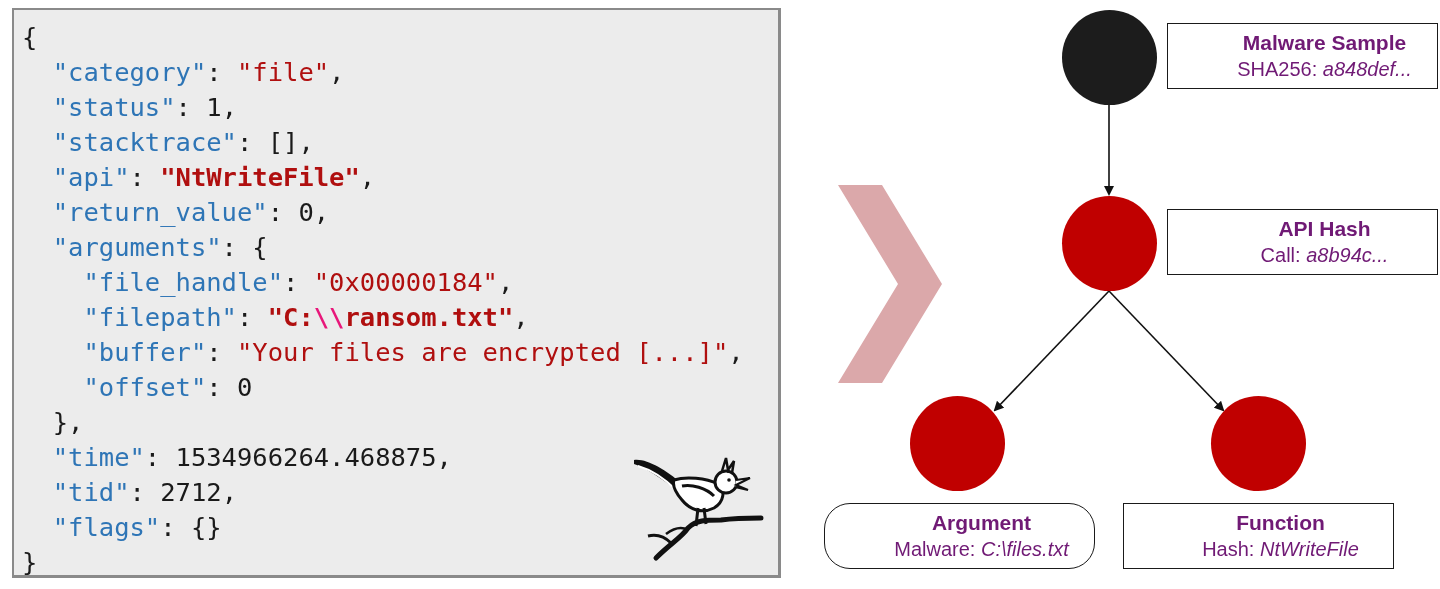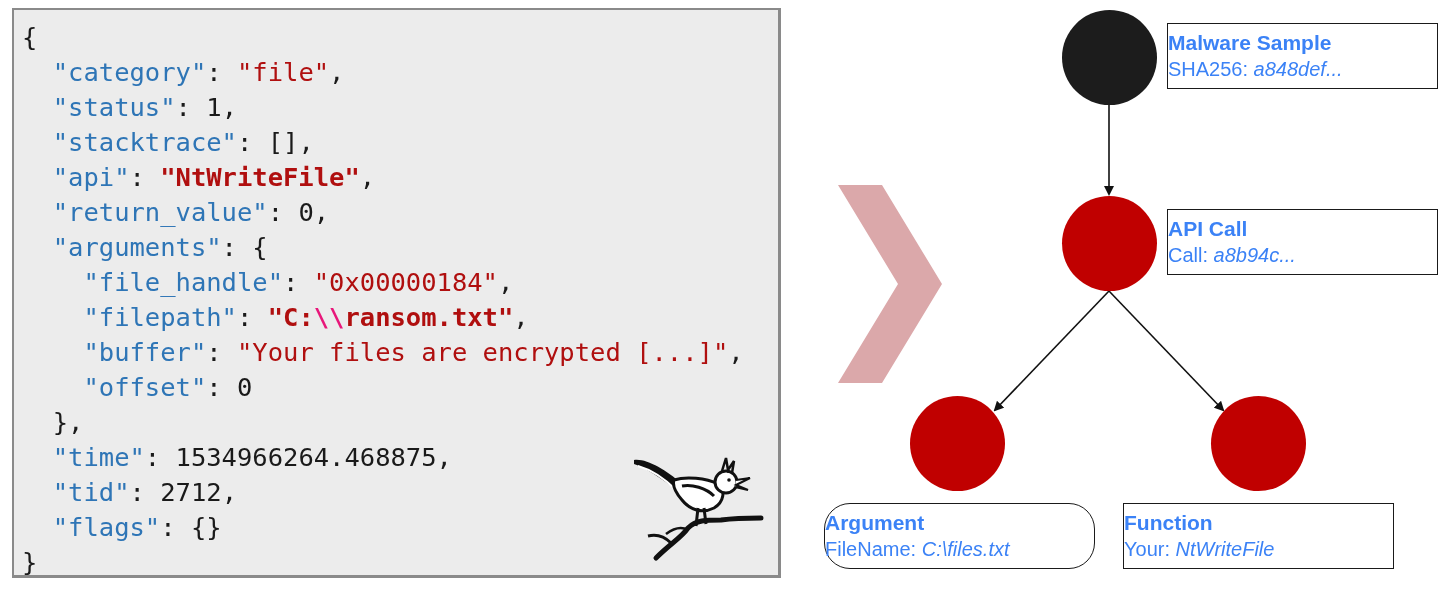--- a/index.html
+++ b/index.html
@@ -32,21 +32,21 @@
     
     .graph { position: absolute; left: 0; top: 0; width: 1440px; height: 589px; pointer-events: none; }
     .node { position: absolute; border-radius: 50%; }
     .node-black { background: #1c1c1c; left: 1062px; top: 10px; width: 95px; height: 95px; }
     .node-api { background: #c00000; left: 1062px; top: 196px; width: 95px; height: 95px; }
     .node-arg { background: #c00000; left: 910px; top: 396px; width: 95px; height: 95px; }
     .node-fn { background: #c00000; left: 1211px; top: 396px; width: 95px; height: 95px; }
 
     .label-box {
       position: absolute; background: #fff; border: 1.5px solid #1a1a1a; box-sizing: border-box;
-      text-align: left; font-family: "Liberation Sans", sans-serif; color: #3b82f6;
+      text-align: center; font-family: "Liberation Sans", sans-serif; color: #701a75; padding-left: 44px;
     }
     .label-title { font-weight: bold; font-size: 21px; line-height: 26px; padding-top: 6px; }
     .label-sub { font-size: 20px; line-height: 26px; }
     .label-sub i { }
     .box-malware { left: 1167px; top: 23px; width: 271px; height: 66px; }
     .box-api { left: 1167px; top: 209px; width: 271px; height: 66px; }
     .box-arg { left: 824px; top: 503px; width: 271px; height: 66px; border-radius: 26px; }
     .box-fn { left: 1123px; top: 503px; width: 271px; height: 66px; }
   </style>
 </head>
@@ -93,23 +93,23 @@
 <div class="node node-black"></div>
 <div class="node node-api"></div>
 <div class="node node-arg"></div>
 <div class="node node-fn"></div>
 
 <div class="label-box box-malware">
   <div class="label-title">Malware Sample</div>
   <div class="label-sub"><span>SHA256: </span><i>a848def...</i></div>
 </div>
 <div class="label-box box-api">
-  <div class="label-title">API Call</div>
+  <div class="label-title">API Hash</div>
   <div class="label-sub"><span>Call: </span><i>a8b94c...</i></div>
 </div>
 <div class="label-box box-arg">
   <div class="label-title">Argument</div>
-  <div class="label-sub"><span>FileName: </span><i>C:\files.txt</i></div>
+  <div class="label-sub"><span>Malware: </span><i>C:\files.txt</i></div>
 </div>
 <div class="label-box box-fn">
   <div class="label-title">Function</div>
-  <div class="label-sub"><span>Your: </span><i>NtWriteFile</i></div>
+  <div class="label-sub"><span>Hash: </span><i>NtWriteFile</i></div>
 </div>
 
 </body></html>

